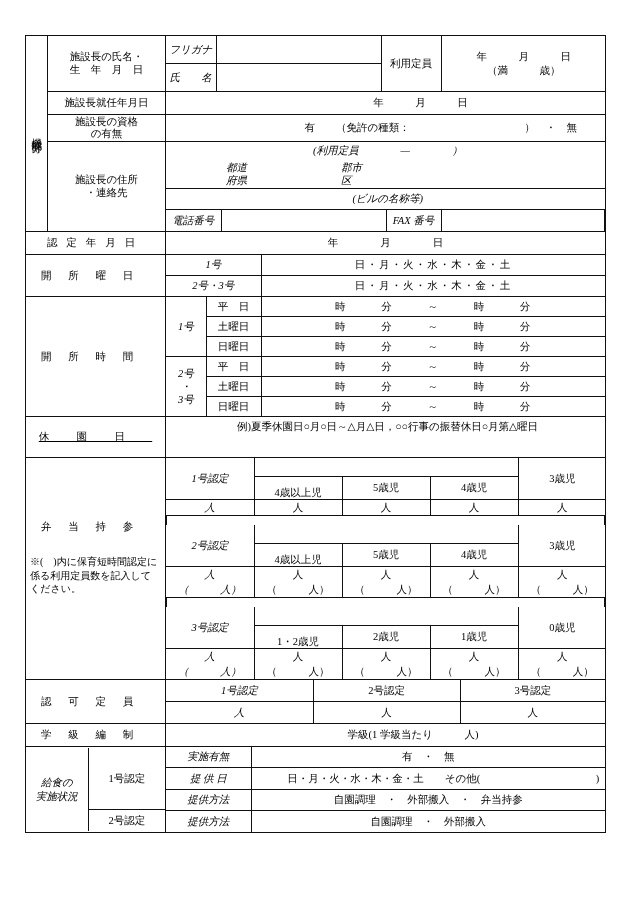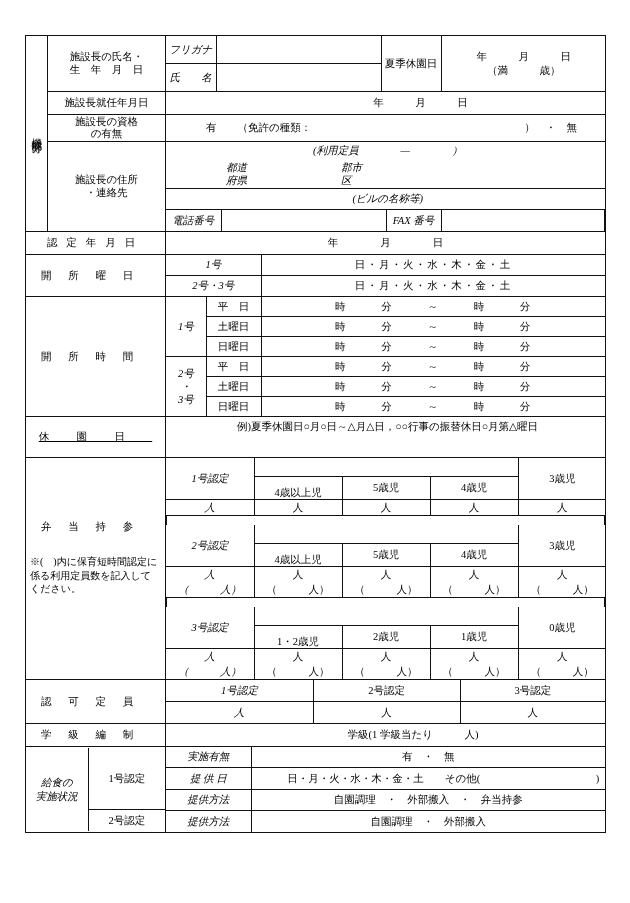--- a/index.html
+++ b/index.html
@@ -126,21 +126,21 @@
           <colgroup>
             <col style="width:50px">
                 <col style="width:165px">
             <col style="width:60px">
                 <col style="width:165px">
           </colgroup>
           <tbody>
                 <tr>
             <td class="nb-t nb-l" style="height:27px">フリガナ</td>
             <td class="nb-t" style="height:27px"></td>
-            <td class="nb-t nb-b" rowspan="2">夏季休園日</td>
+            <td class="nb-t nb-b" rowspan="2">利用定員</td>
             <td class="nb-t nb-b nb-r" rowspan="2">
               <div>年　　　月　　　日</div>
               <div>（満　　　歳）</div>
             </td>
           </tr>
           <tr>
             <td class="nb-b nb-l" style="height:27px">氏　　名</td>
             <td class="nb-b" style="height:27px"></td>
           </tr>
         </tbody>
@@ -157,21 +157,21 @@
       <td style="height:26px">
         <div class="tworow">
           <div>施設長の資格</div>
           <div>の有無</div>
         </div>
       </td>
       <td>
         <table class="inner" style="border:none">
           <tbody>
                 <tr>
-            <td style="border:none; text-align:left; padding-left:40px; width:55%">有　　（免許の種類：</td>
+            <td style="border:none; text-align:right; padding-left:40px; width:55%">有　　（免許の種類：</td>
             <td style="border:none; text-align:right; padding-right:28px; width:45%">）　・　無</td>
           </tr>
         </tbody>
             </table>
       </td>
     </tr>
 
     <tr>
       <td style="height:72px">
         <div class="tworow">

